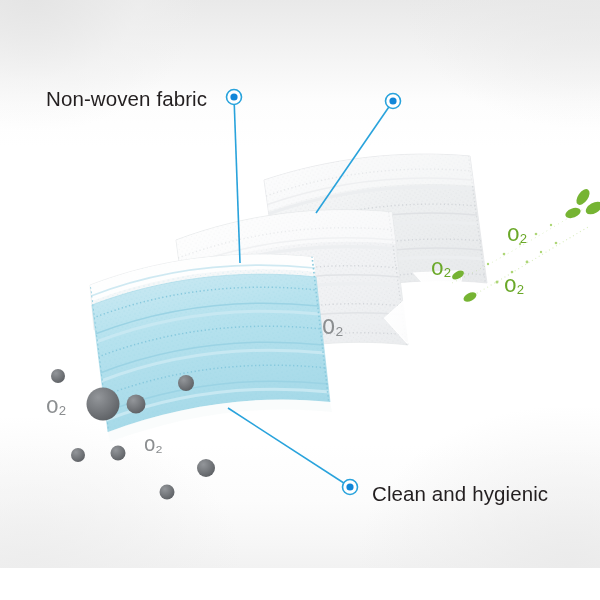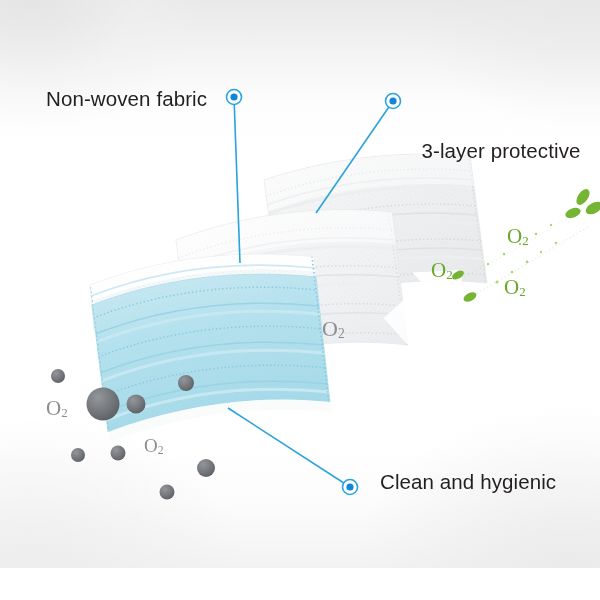--- a/index.html
+++ b/index.html
@@ -33,21 +33,21 @@
     color:#231f20;
     font-size:20.5px;
     line-height:25px;
     letter-spacing:.1px;
     white-space:pre;
   }
   .lbl-right{text-align:center;}
   .o2{
     position:absolute;
     white-space:pre;
-    font-family:Liberation Serif, serif;
+    font-family:Liberation Mono, monospace;
   }
   .o2 sub{font-size:.62em;vertical-align:-.18em;letter-spacing:0;}
   .o2-gray{color:#8b8e90;}
   .o2-green{color:#6aa828;}
 </style>
 </head>
 <body>
 
 <div id="stage">
 
@@ -235,24 +235,23 @@
           <line x1="350" y1="487" x2="228" y2="408" stroke="#29a3dc" stroke-width="1.6"></line>
           <circle cx="350" cy="487" r="7.5" fill="#ffffff" stroke="#29a3dc" stroke-width="1.6"></circle>
           <circle cx="350" cy="487" r="3.6" fill="#1186d8"></circle>
         </g>
       </g>
   </svg>
 
   <div class="lbl" style="left:46px;top:86px;">Non-woven fabric</div>
 
   <div class="lbl lbl-right" style="left:414px;top:88px;width:174px;">
-    <div>3-layer protective</div>
   </div>
 
-  <div class="lbl" style="left:372px;top:469px;margin-left:8px;">Clean and hygienic</div>
+  <div class="lbl" style="left:372px;top:481px;">Clean and hygienic</div>
 
   <div id="o2-layer">
       <div class="o2 o2-gray" style="left: 46px; top: 396px; font-size: 21px;"><span>O</span><sub>2</sub></div>
       <div class="o2 o2-gray" style="left: 144px; top: 435px; font-size: 19px;"><span>O</span><sub>2</sub></div>
       <div class="o2 o2-gray" style="left: 322px; top: 316px; font-size: 22px;"><span>O</span><sub>2</sub></div>
       <div class="o2 o2-green" style="left: 507px; top: 224px; font-size: 21px;"><span>O</span><sub>2</sub></div>
       <div class="o2 o2-green" style="left: 431px; top: 258px; font-size: 21px;"><span>O</span><sub>2</sub></div>
       <div class="o2 o2-green" style="left: 504px; top: 275px; font-size: 21px;"><span>O</span><sub>2</sub></div>
     </div>
 

